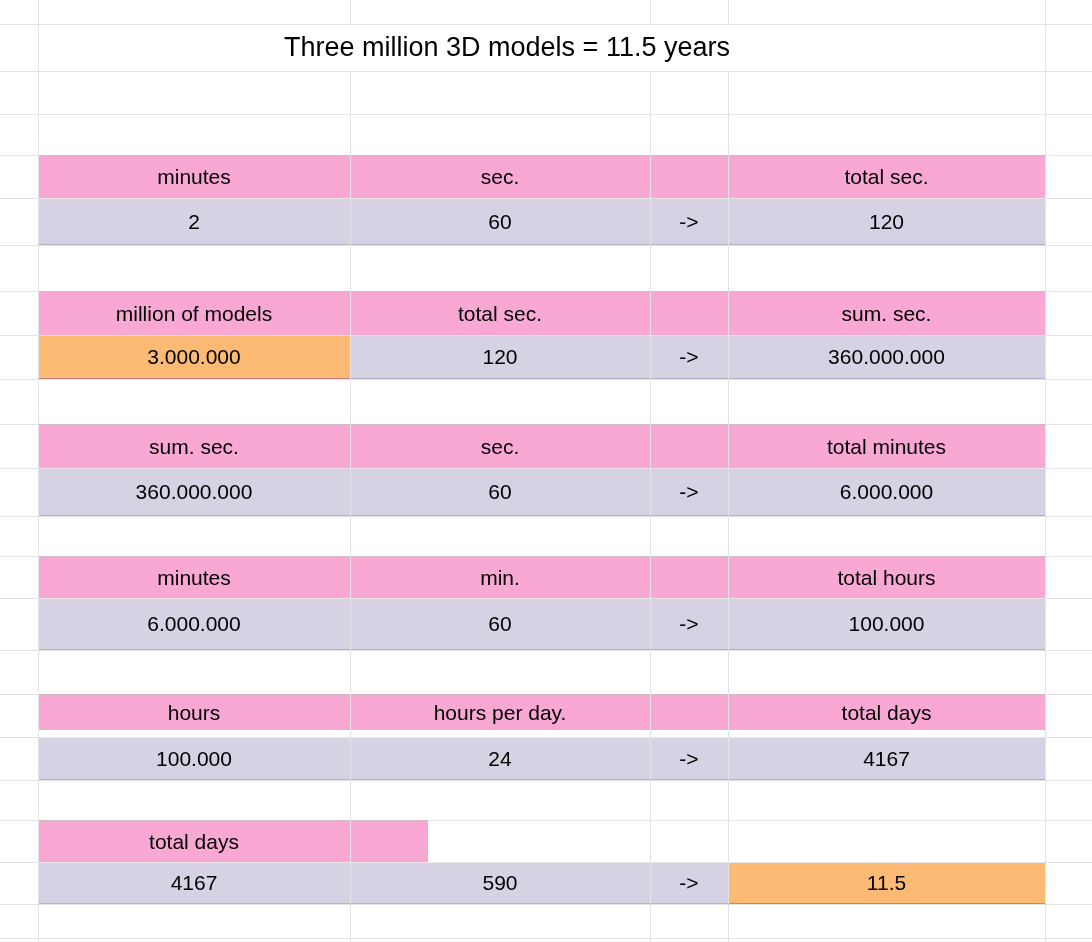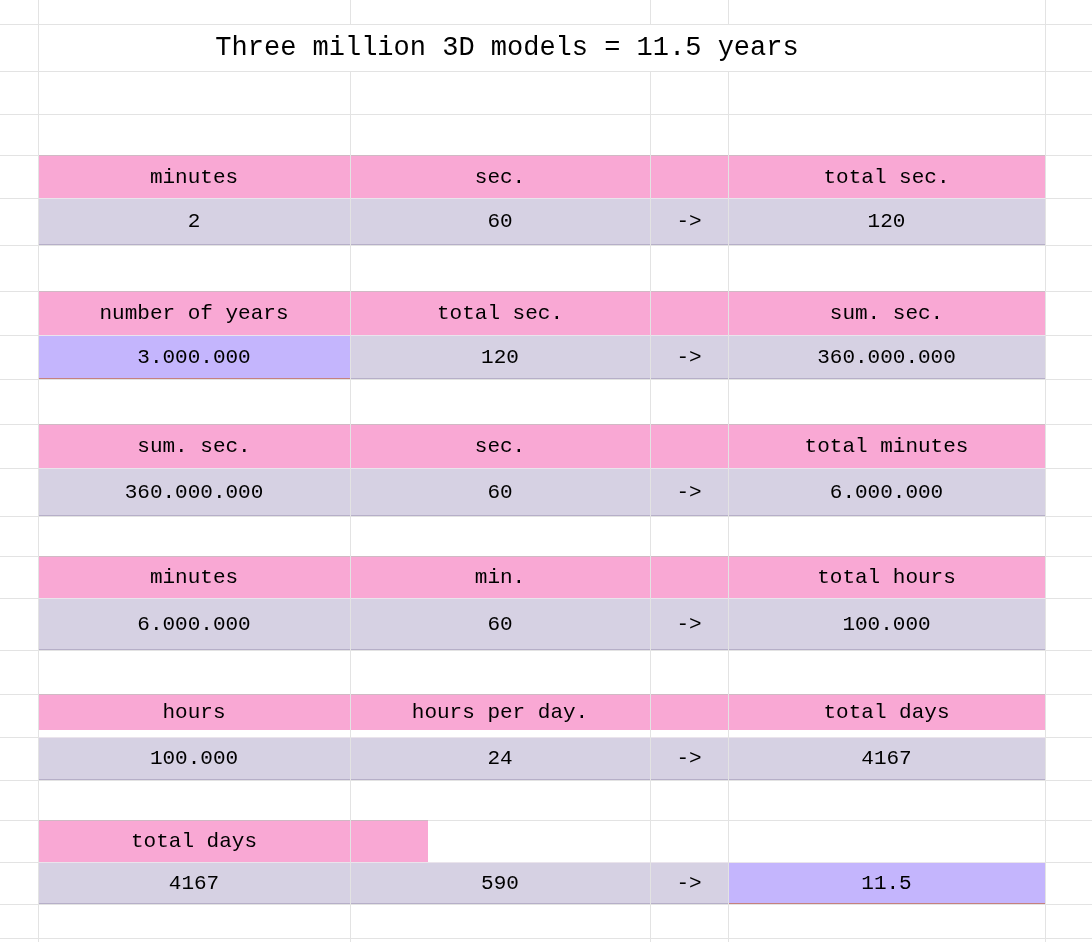--- a/index.html
+++ b/index.html
@@ -1,18 +1,18 @@
 <!DOCTYPE html>
 <html><head>
 <meta charset="utf-8">
 <style>
   html,body{margin:0;padding:0;background:#fff;}
   #sheet{
     position:relative;width:1092px;height:942px;background:#ffffff;
-    font-family:Liberation Mono, monospace;color:#000;overflow:hidden;
+    font-family:Liberation Sans, sans-serif;color:#000;overflow:hidden;
   }
   
   .hline{position:absolute;left:0;width:1092px;height:1px;background:#e3e3e3;z-index:0;}
   .vline{position:absolute;width:1px;background:#e3e3e3;z-index:2;}
   
   .title{
     position:absolute;top:24px;left:0;width:1014px;height:47px;
     display:flex;align-items:center;justify-content:center;
     font-size:27px;z-index:1;
   }
@@ -21,21 +21,21 @@
   .cell{
     box-sizing:border-box;display:flex;align-items:center;justify-content:center;
     font-size:21px;height:100%;
   }
   .c1{width:312px;}
   .c2{width:300px;align-items:center;}
   .c3{width:78px;}
   .c4{width:317px;}
   .hdr .cell{background:#f9a8d4;border-top:1px solid #d0b9c4;}
   .val .cell{background:#d6d1e3;border-top:1px solid #eae4ec;border-bottom:1px solid #b6afc8;}
-  .cell.red{background:#c4b5fd;border-bottom-color:#c5817f;}
+  .cell.red{background:#fdba74;border-bottom-color:#c5817f;}
 </style>
 </head>
 <body>
 
 <div id="sheet">
 
   <div class="hline" style="top:24px"></div>
   <div class="hline" style="top:71px"></div>
   <div class="hline" style="top:114px"></div>
   <div class="hline" style="top:155px"></div>
@@ -93,21 +93,21 @@
     <div class="cell c3">
         <span>-&gt;</span>
       </div>
     <div class="cell c4">
         <span>120</span>
       </div>
   </div>
 
   <div class="row hdr" style="top:291px;height:44px">
     <div class="cell c1">
-        <span>number of years</span>
+        <span>million of models</span>
       </div>
     <div class="cell c2">
         <span>total sec.</span>
       </div>
     <div class="cell c3"></div>
     <div class="cell c4">
         <span>sum. sec.</span>
       </div>
   </div>
   <div class="row val" style="top:335px;height:44px">

